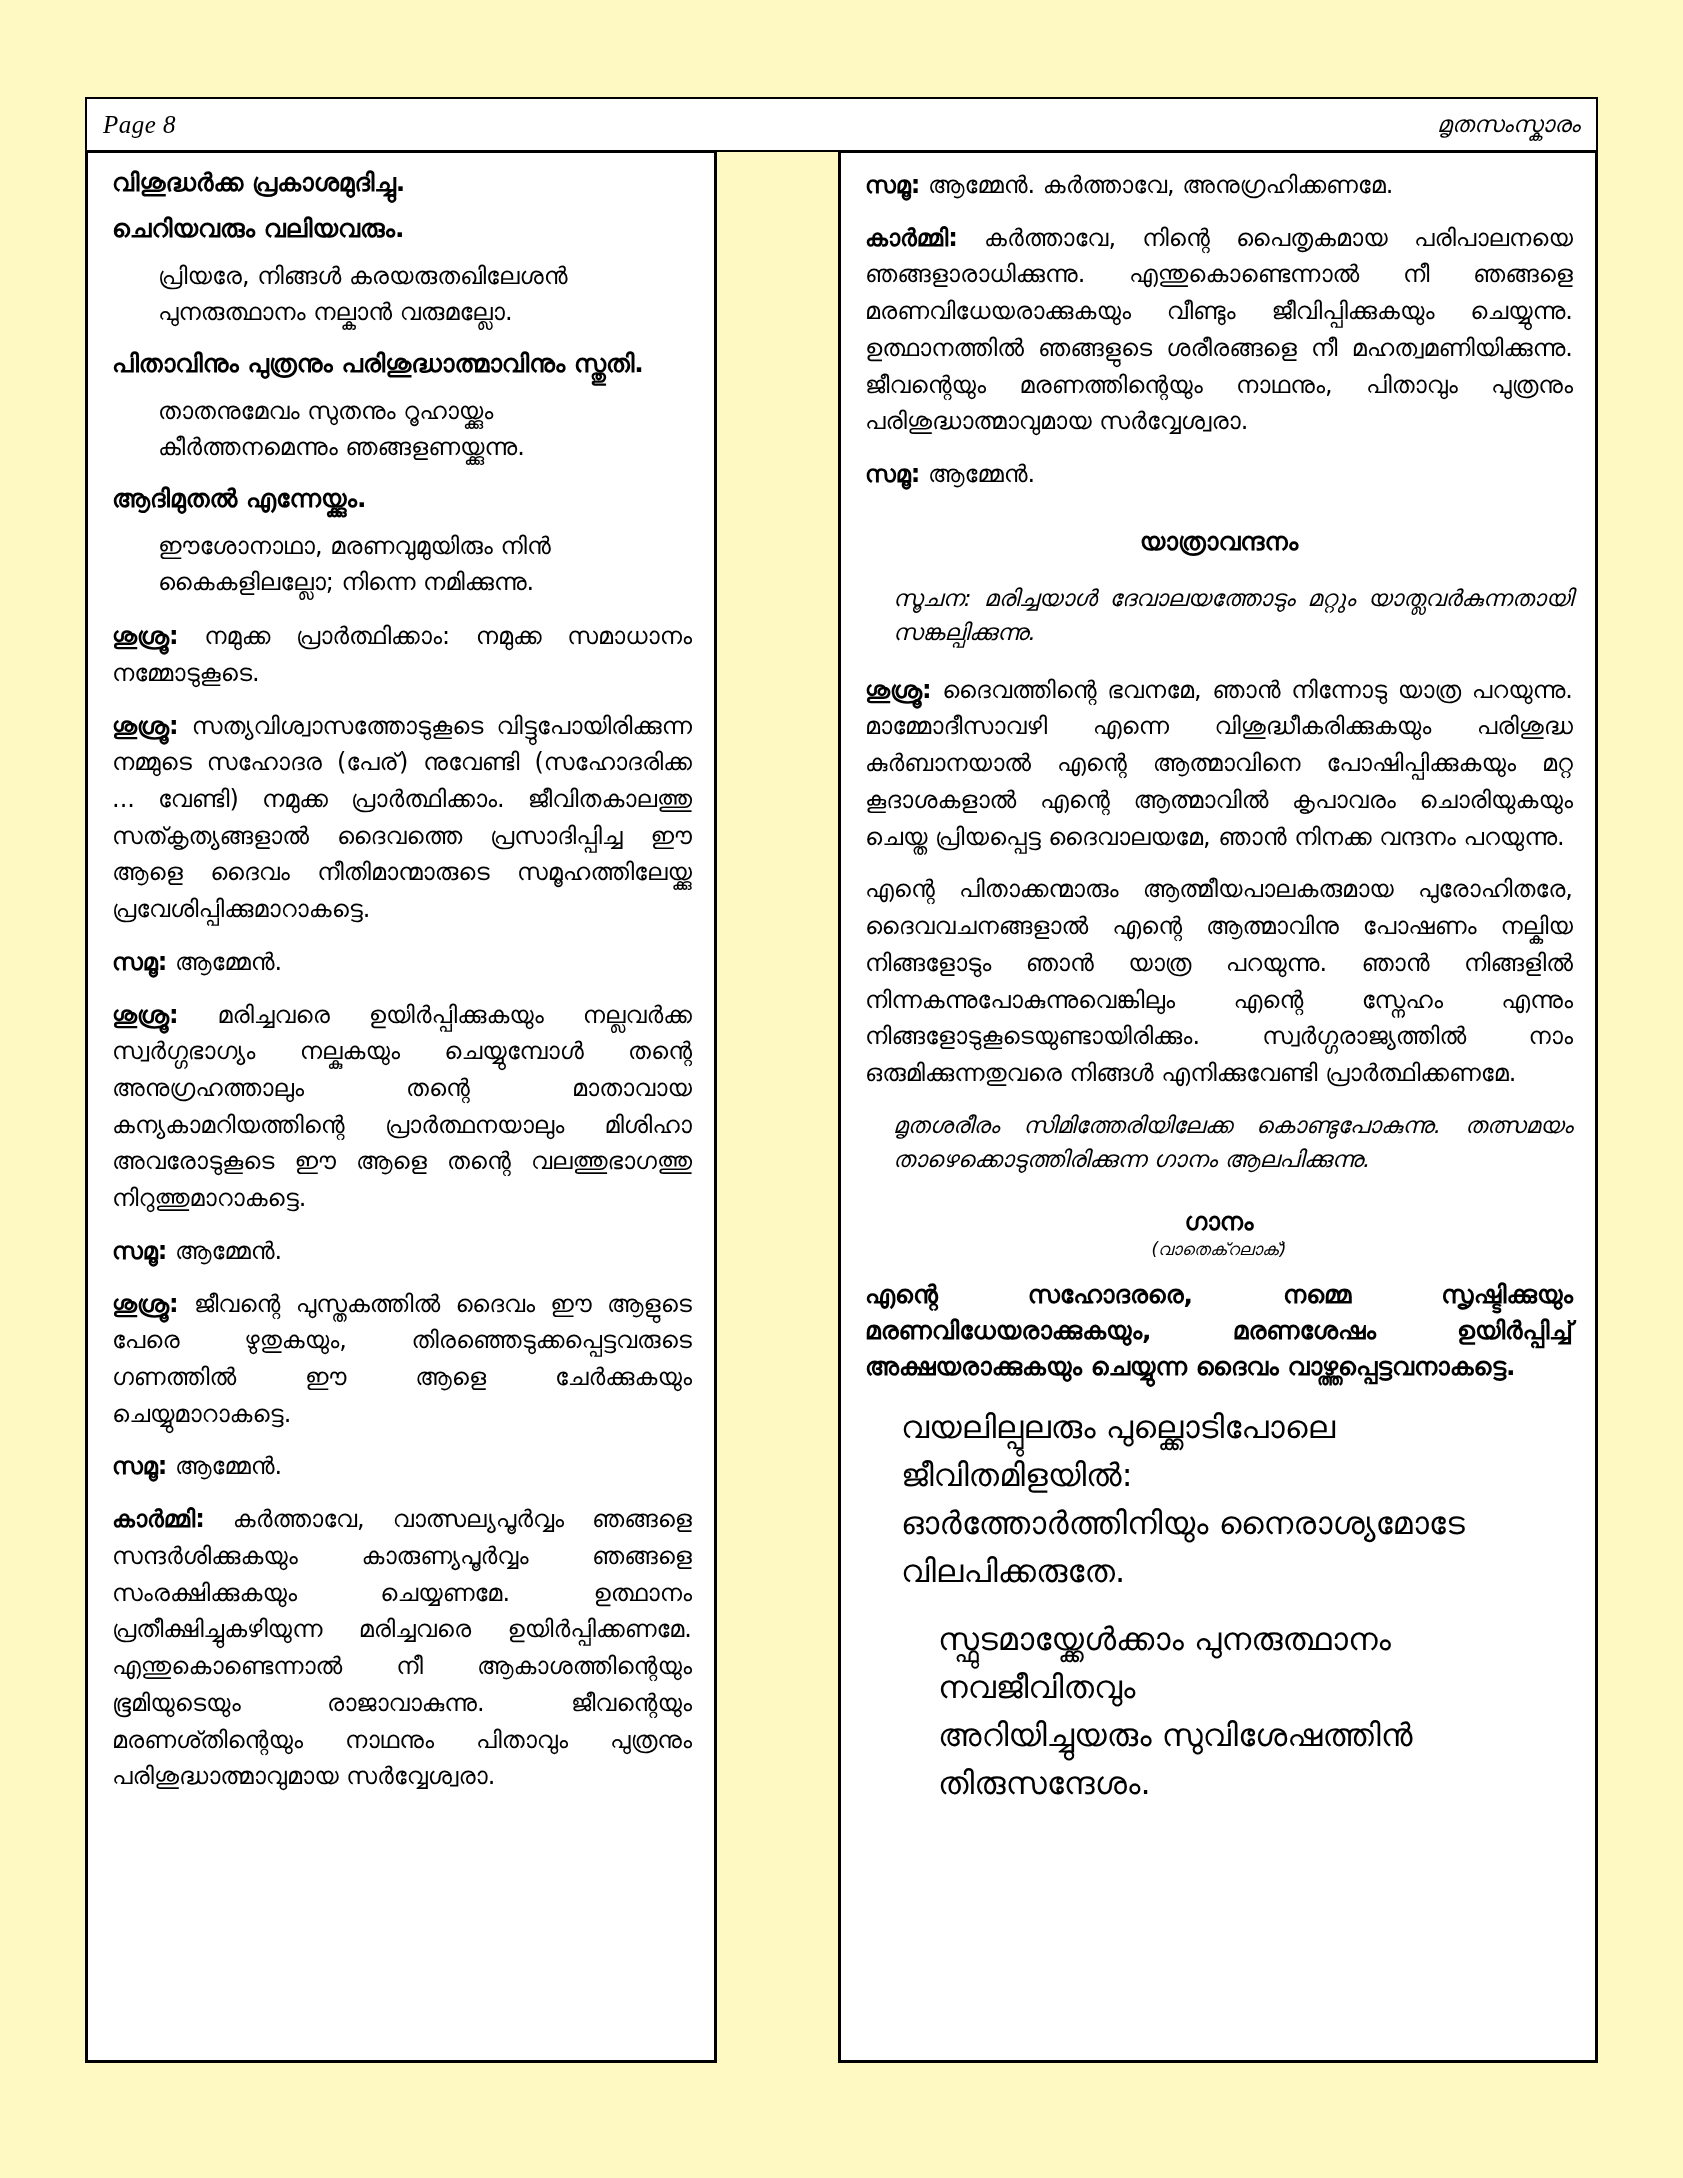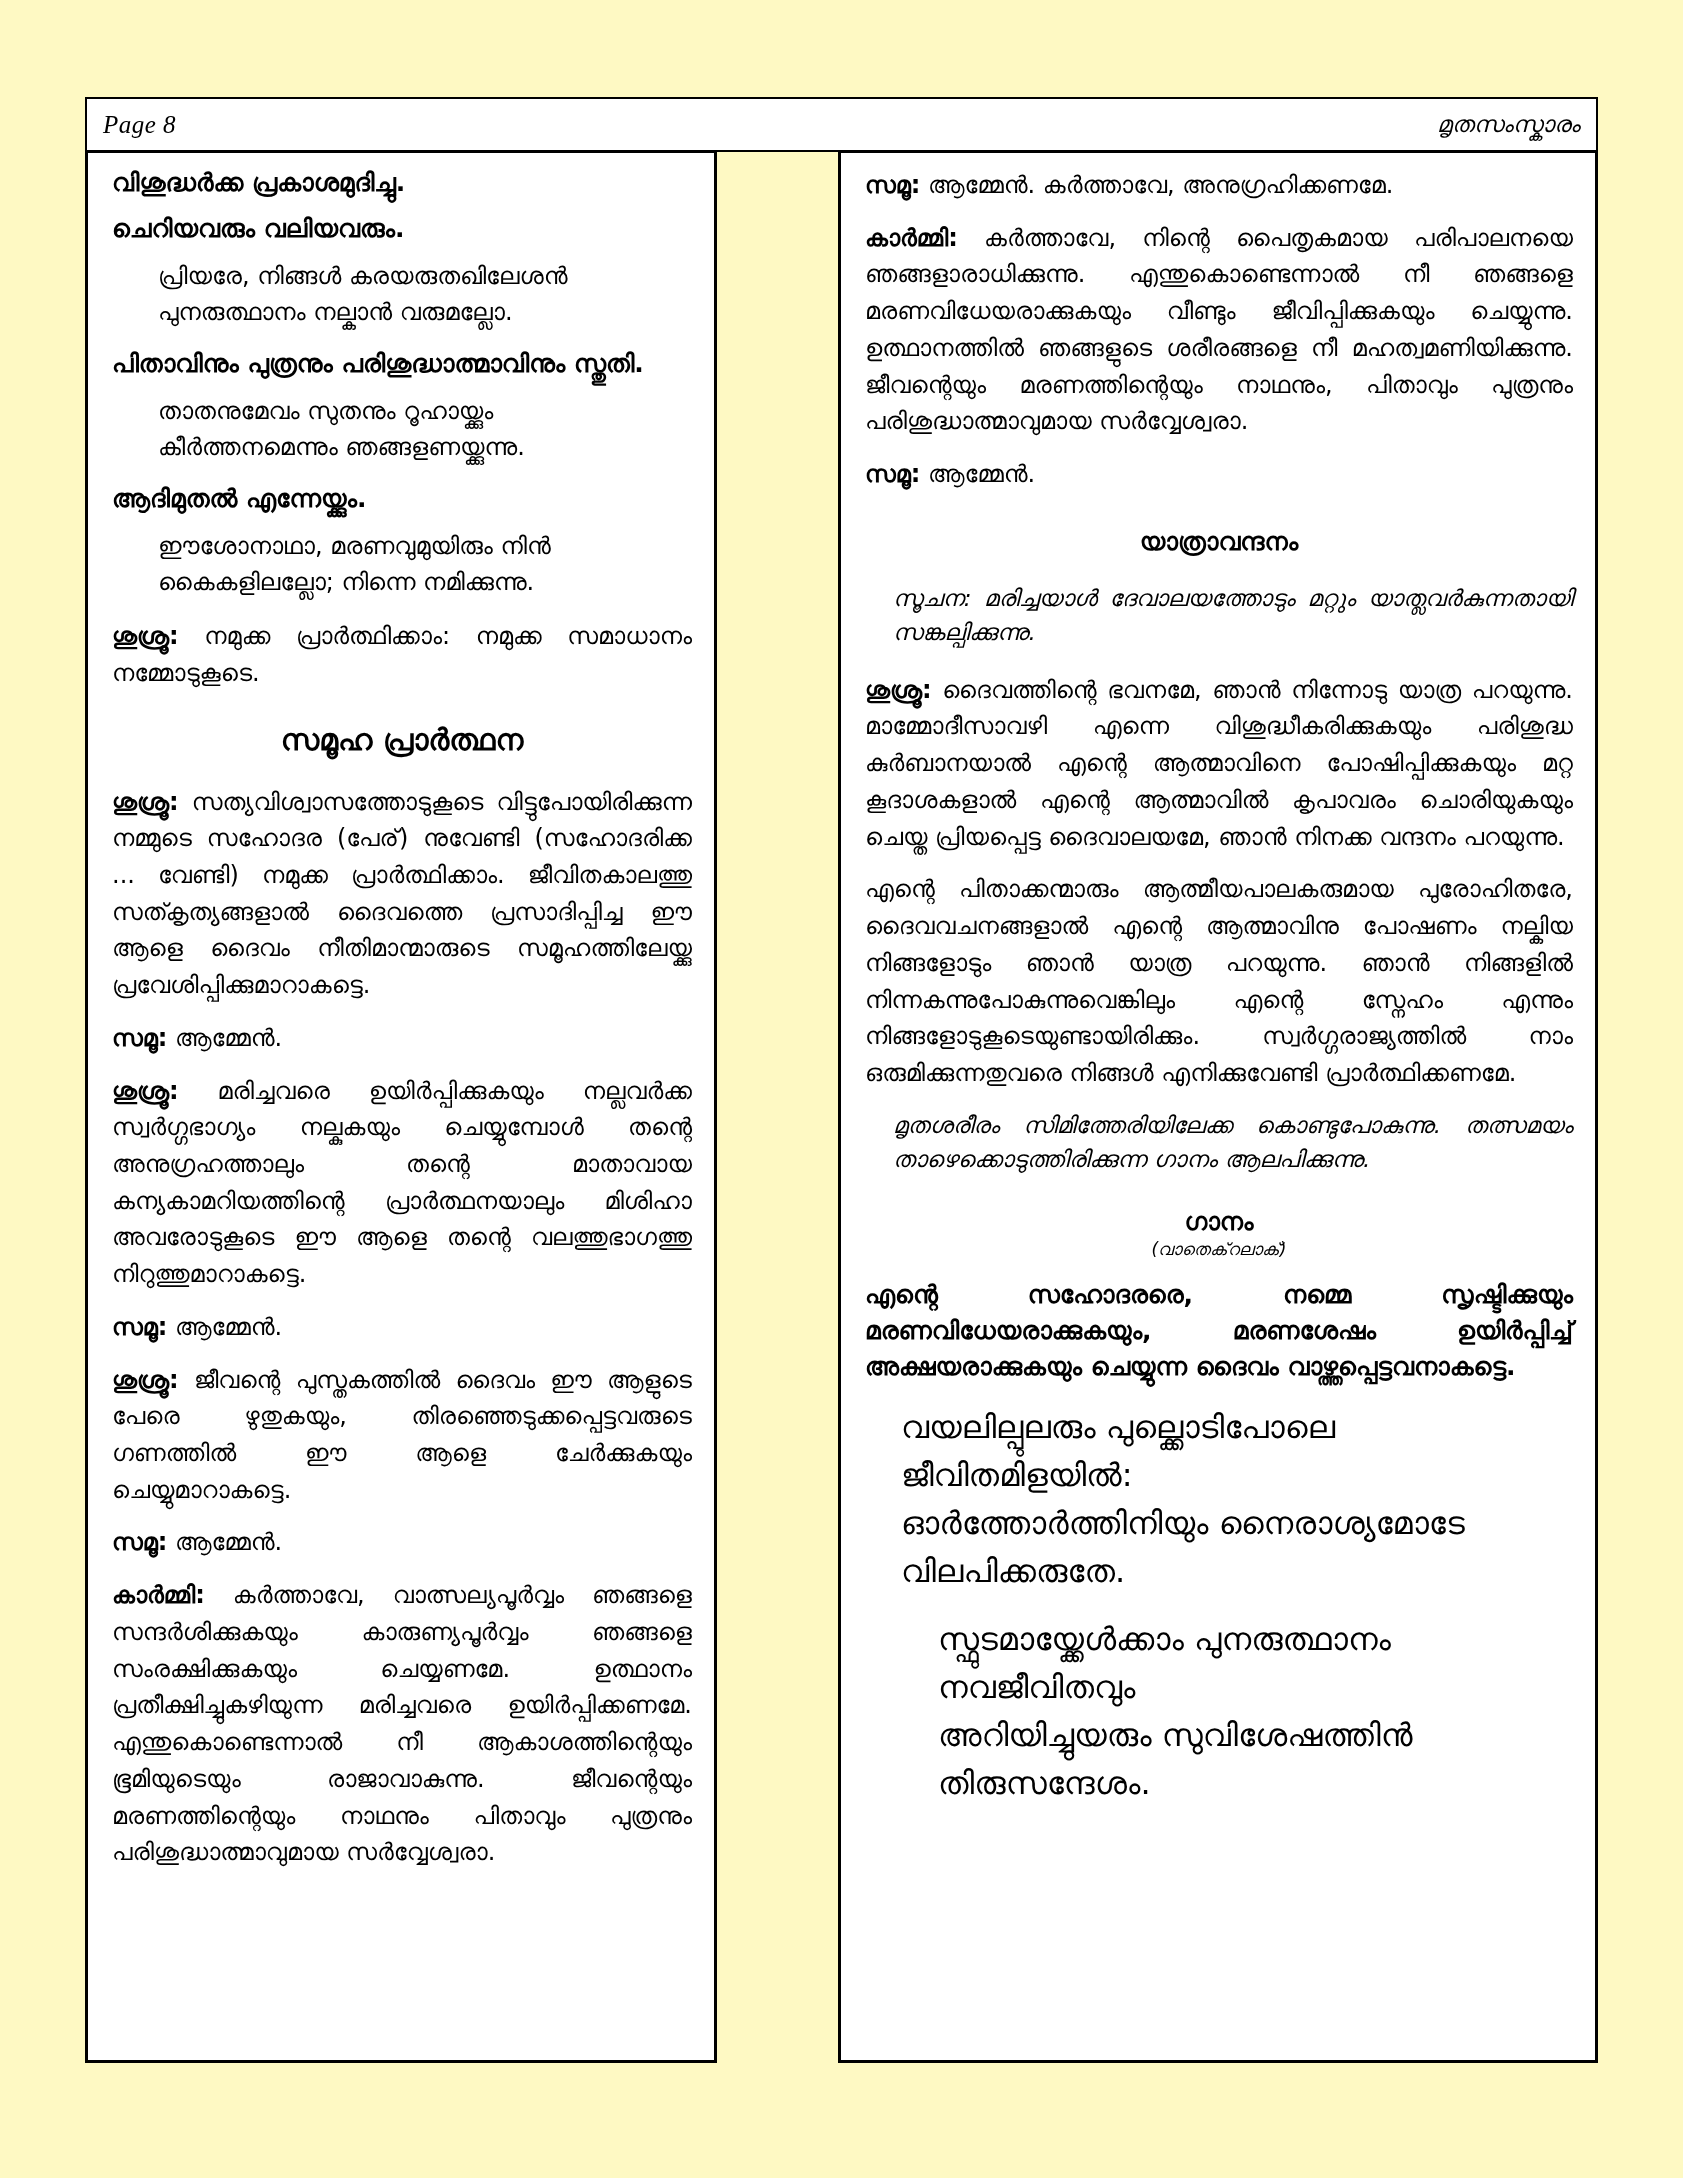--- a/index.html
+++ b/index.html
@@ -206,35 +206,34 @@
 
       <div class="heading-bold">ആദിമുതൽ എന്നേയ്ക്കും.</div>
 
       <div class="verse">
         <span class="verse-line">ഈശോനാഥാ, മരണവുമുയിരും നിൻ</span>
         <span class="verse-line">കൈകളിലല്ലോ; നിന്നെ നമിക്കുന്നു.</span>
       </div>
 
       <p class="para"><span class="spk">ശുശ്രൂ:</span><span> നമുക്ക പ്രാർത്ഥിക്കാം: നമുക്ക സമാധാനം നമ്മോടുകൂടെ.</span></p>
 
-      <div class="section-title">സമൂഹ പ്രാർത്ഥന</div>
 
       <p class="para"><span class="spk">ശുശ്രൂ:</span><span> സത്യവിശ്വാസത്തോടുകൂടെ വിട്ടുപോയിരിക്കുന്ന നമ്മുടെ സഹോദര (പേര്) നുവേണ്ടി (സഹോദരിക്ക ... വേണ്ടി) നമുക്ക പ്രാർത്ഥിക്കാം. ജീവിതകാലത്തു സത്കൃത്യങ്ങളാൽ ദൈവത്തെ പ്രസാദിപ്പിച്ച ഈ ആളെ ദൈവം നീതിമാന്മാരുടെ സമൂഹത്തിലേയ്ക്കു പ്രവേശിപ്പിക്കുമാറാകട്ടെ.</span></p>
 
       <p class="para"><span class="spk">സമൂ:</span><span> ആമ്മേൻ.</span></p>
 
       <p class="para"><span class="spk">ശുശ്രൂ:</span><span> മരിച്ചവരെ ഉയിർപ്പിക്കുകയും നല്ലവർക്ക സ്വർഗ്ഗഭാഗ്യം നല്കുകയും ചെയ്യുമ്പോൾ തന്റെ അനുഗ്രഹത്താലും തന്റെ മാതാവായ കന്യകാമറിയത്തിന്റെ പ്രാർത്ഥനയാലും മിശിഹാ അവരോടുകൂടെ ഈ ആളെ തന്റെ വലത്തുഭാഗത്തു നിറുത്തുമാറാകട്ടെ.</span></p>
 
       <p class="para"><span class="spk">സമൂ:</span><span> ആമ്മേൻ.</span></p>
 
       <p class="para"><span class="spk">ശുശ്രൂ:</span><span> ജീവന്റെ പുസ്തകത്തിൽ ദൈവം ഈ ആളുടെ പേരെ ഴുതുകയും, തിരഞ്ഞെടുക്കപ്പെട്ടവരുടെ ഗണത്തിൽ ഈ ആളെ ചേർക്കുകയും ചെയ്യുമാറാകട്ടെ.</span></p>
 
       <p class="para"><span class="spk">സമൂ:</span><span> ആമ്മേൻ.</span></p>
 
-      <p class="para"><span class="spk">കാർമ്മി:</span><span> കർത്താവേ, വാത്സല്യപൂർവ്വം ഞങ്ങളെ സന്ദർശിക്കുകയും കാരുണ്യപൂർവ്വം ഞങ്ങളെ സംരക്ഷിക്കുകയും ചെയ്യണമേ. ഉത്ഥാനം പ്രതീക്ഷിച്ചുകഴിയുന്ന മരിച്ചവരെ ഉയിർപ്പിക്കണമേ. എന്തുകൊണ്ടെന്നാൽ നീ ആകാശത്തിന്റെയും ഭൂമിയുടെയും രാജാവാകുന്നു. ജീവന്റെയും മരണത്തിന്റെയും നാഥനും പിതാവും പുത്രനും പരിശുദ്ധാത്മാവുമായ സർവ്വേശ്വരാ.</span></p>
+      <p class="para"><span class="spk">കാർമ്മി:</span><span> കർത്താവേ, വാത്സല്യപൂർവ്വം ഞങ്ങളെ സന്ദർശിക്കുകയും കാരുണ്യപൂർവ്വം ഞങ്ങളെ സംരക്ഷിക്കുകയും ചെയ്യണമേ. ഉത്ഥാനം പ്രതീക്ഷിച്ചുകഴിയുന്ന മരിച്ചവരെ ഉയിർപ്പിക്കണമേ. എന്തുകൊണ്ടെന്നാൽ നീ ആകാശത്തിന്റെയും ഭൂമിയുടെയും രാജാവാകുന്നു. ജീവന്റെയും മരണശ്തിന്റെയും നാഥനും പിതാവും പുത്രനും പരിശുദ്ധാത്മാവുമായ സർവ്വേശ്വരാ.</span></p>
 
     </div>
   </div>
 
   <div class="col-frame col-right">
     <div class="col-body">
 
       <p class="para"><span class="spk">സമൂ:</span><span> ആമ്മേൻ. കർത്താവേ, അനുഗ്രഹിക്കണമേ.</span></p>
 
       <p class="para"><span class="spk">കാർമ്മി:</span><span> കർത്താവേ, നിന്റെ പൈതൃകമായ പരിപാലനയെ ഞങ്ങളാരാധിക്കുന്നു. എന്തുകൊണ്ടെന്നാൽ നീ ഞങ്ങളെ മരണവിധേയരാക്കുകയും വീണ്ടും ജീവിപ്പിക്കുകയും ചെയ്യുന്നു. ഉത്ഥാനത്തിൽ ഞങ്ങളുടെ ശരീരങ്ങളെ നീ മഹത്വമണിയിക്കുന്നു. ജീവന്റെയും മരണത്തിന്റെയും നാഥനും, പിതാവും പുത്രനും പരിശുദ്ധാത്മാവുമായ സർവ്വേശ്വരാ.</span></p>

